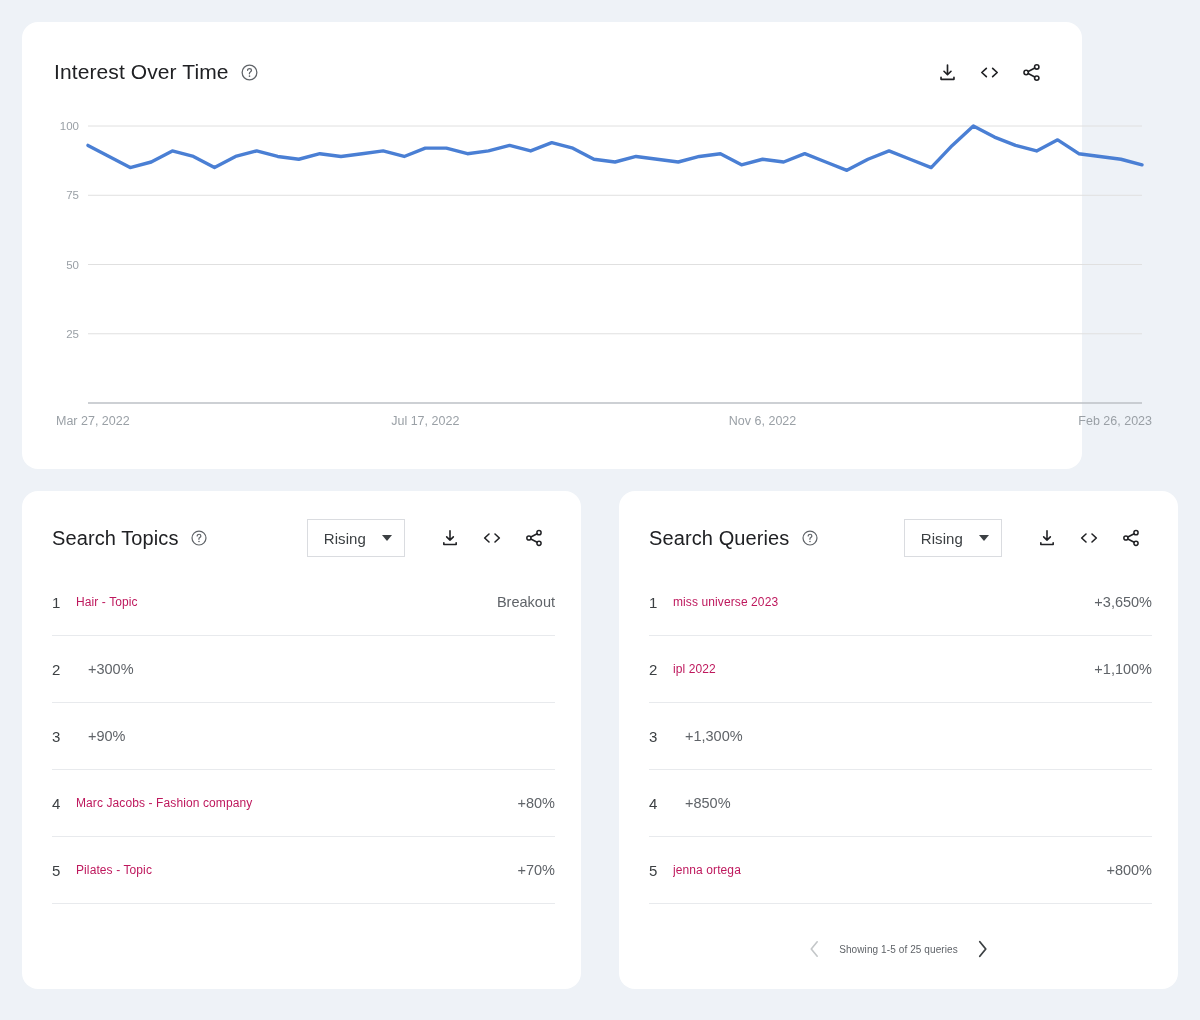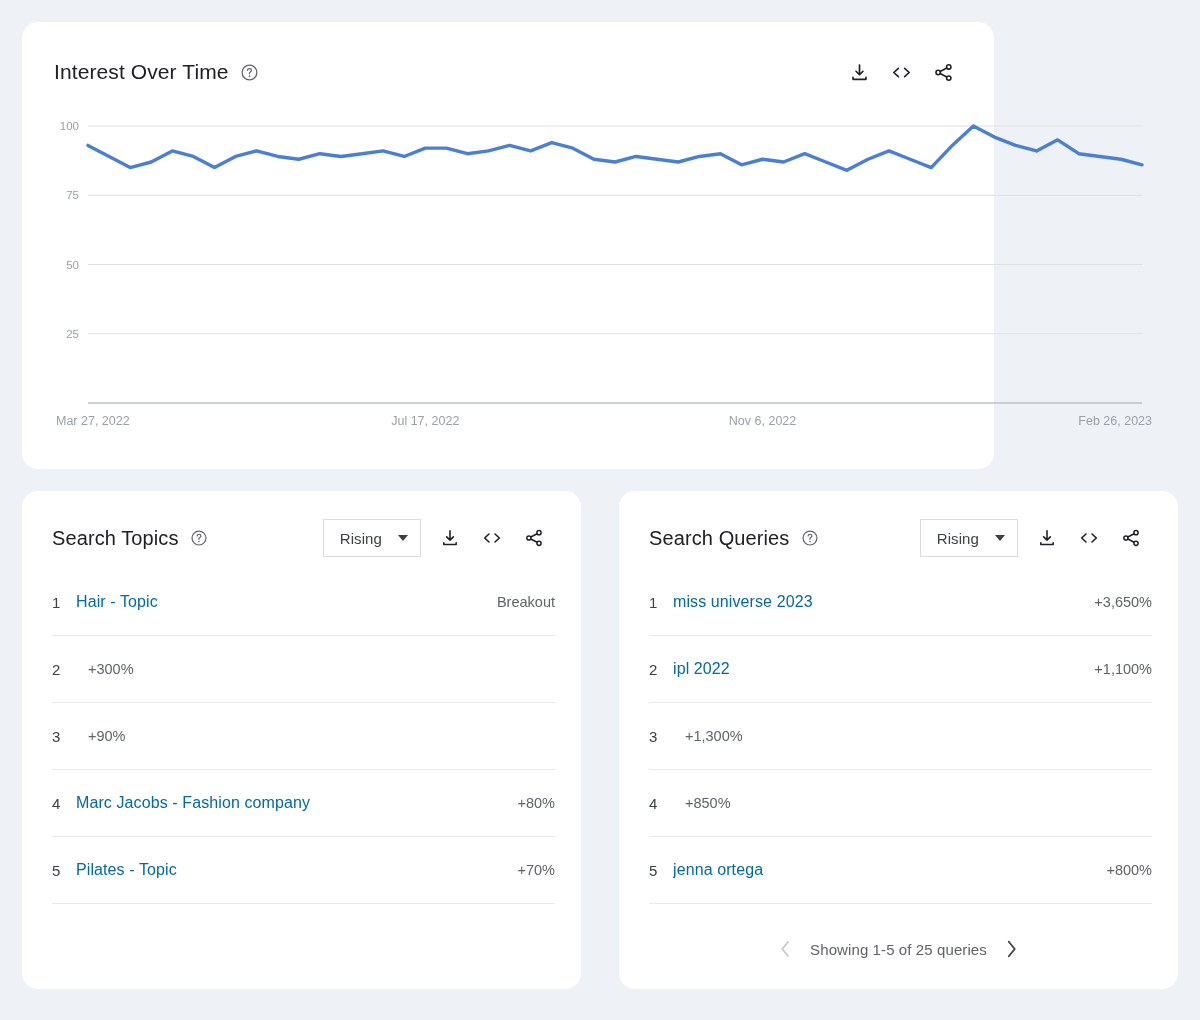--- a/index.html
+++ b/index.html
@@ -24,21 +24,21 @@
   }
 
   
   .card {
     background: #ffffff;
     border-radius: 16px;
     box-sizing: border-box;
     position: relative;
   }
   .card-interest {
-    width: 972px;
+    width: 1060px;
     height: 447px;
     padding: 0;
   }
   .bottom-row {
     display: flex;
     gap: 38px;
     margin-top: 22px;
   }
   .card-topics  { width: 565px; height: 498px; }
   .card-queries { width: 565px; height: 498px; }
@@ -103,21 +103,21 @@
     display: inline-flex;
     align-items: center;
     justify-content: space-between;
     height: 38px;
     min-width: 94px;
     padding: 0 12px 0 16px;
     border: 1px solid #dadce0;
     border-radius: 0;
     background: #fff;
     cursor: pointer;
-    margin-right: 8px;
+    margin-right: 24px;
     box-sizing: border-box;
   }
   .select-label {
     font-size: 15px;
     color: #3c4043;
     letter-spacing: .1px;
   }
   .caret {
     width: 0; height: 0;
     border-left: 5px solid transparent;
@@ -157,22 +157,22 @@
     border-bottom: 1px solid #e8eaed;
     cursor: pointer;
   }
   .rank-num {
     width: 24px;
     font-size: 15px;
     color: #3c4043;
     flex: 0 0 auto;
   }
   .rank-label {
-    font-size: 16px;
-    color: #0369a1;
+    font-size: 12px;
+    color: #be185d;
     letter-spacing: .1px;
     flex: 1 1 auto;
     white-space: nowrap;
     overflow: hidden;
     text-overflow: ellipsis;
   }
   .rank-value {
     font-size: 14.5px;
     color: #5f6368;
     flex: 0 0 auto;
@@ -191,21 +191,21 @@
   .page-arrow {
     width: 22px;
     height: 26px;
     display: flex;
     align-items: center;
     justify-content: center;
     cursor: pointer;
   }
   .page-arrow svg { display: block; }
   .page-text {
-    font-size: 15px;
+    font-size: 10px;
     color: #5f6368;
     letter-spacing: .1px;
   }
 </style>
 </head>
 <body>
 
 <div class="page">
 
   <div class="card card-interest">

